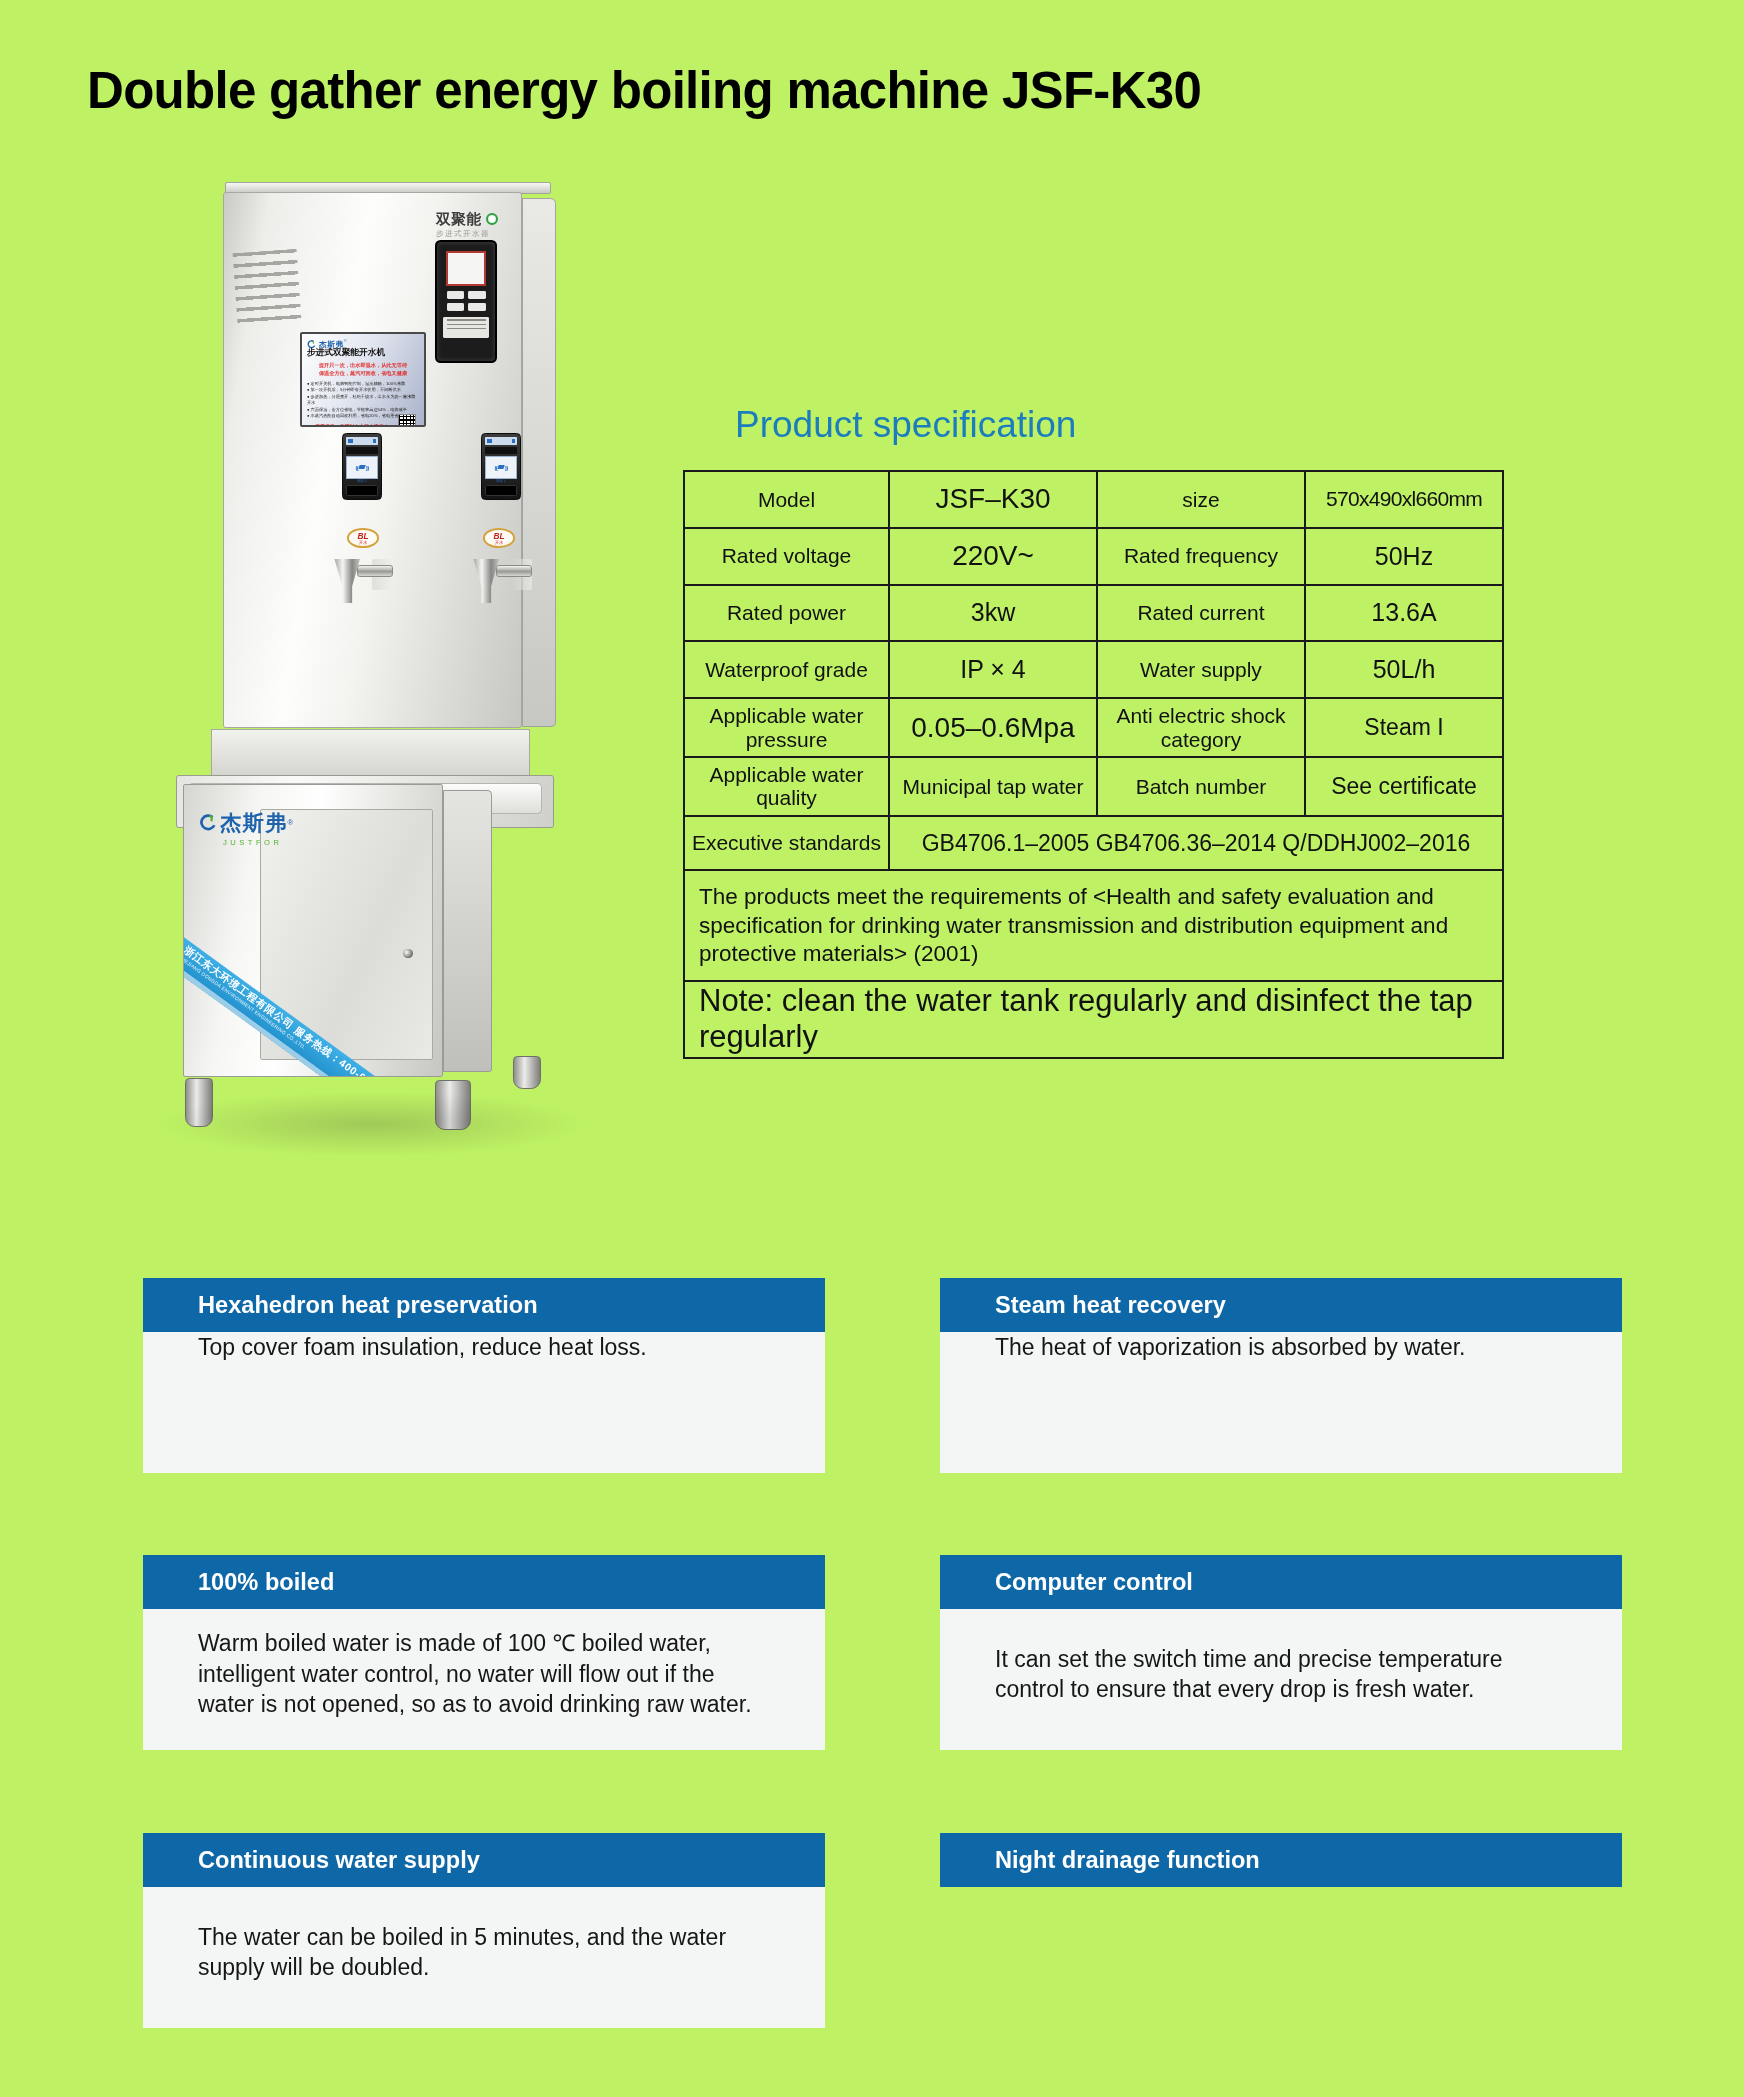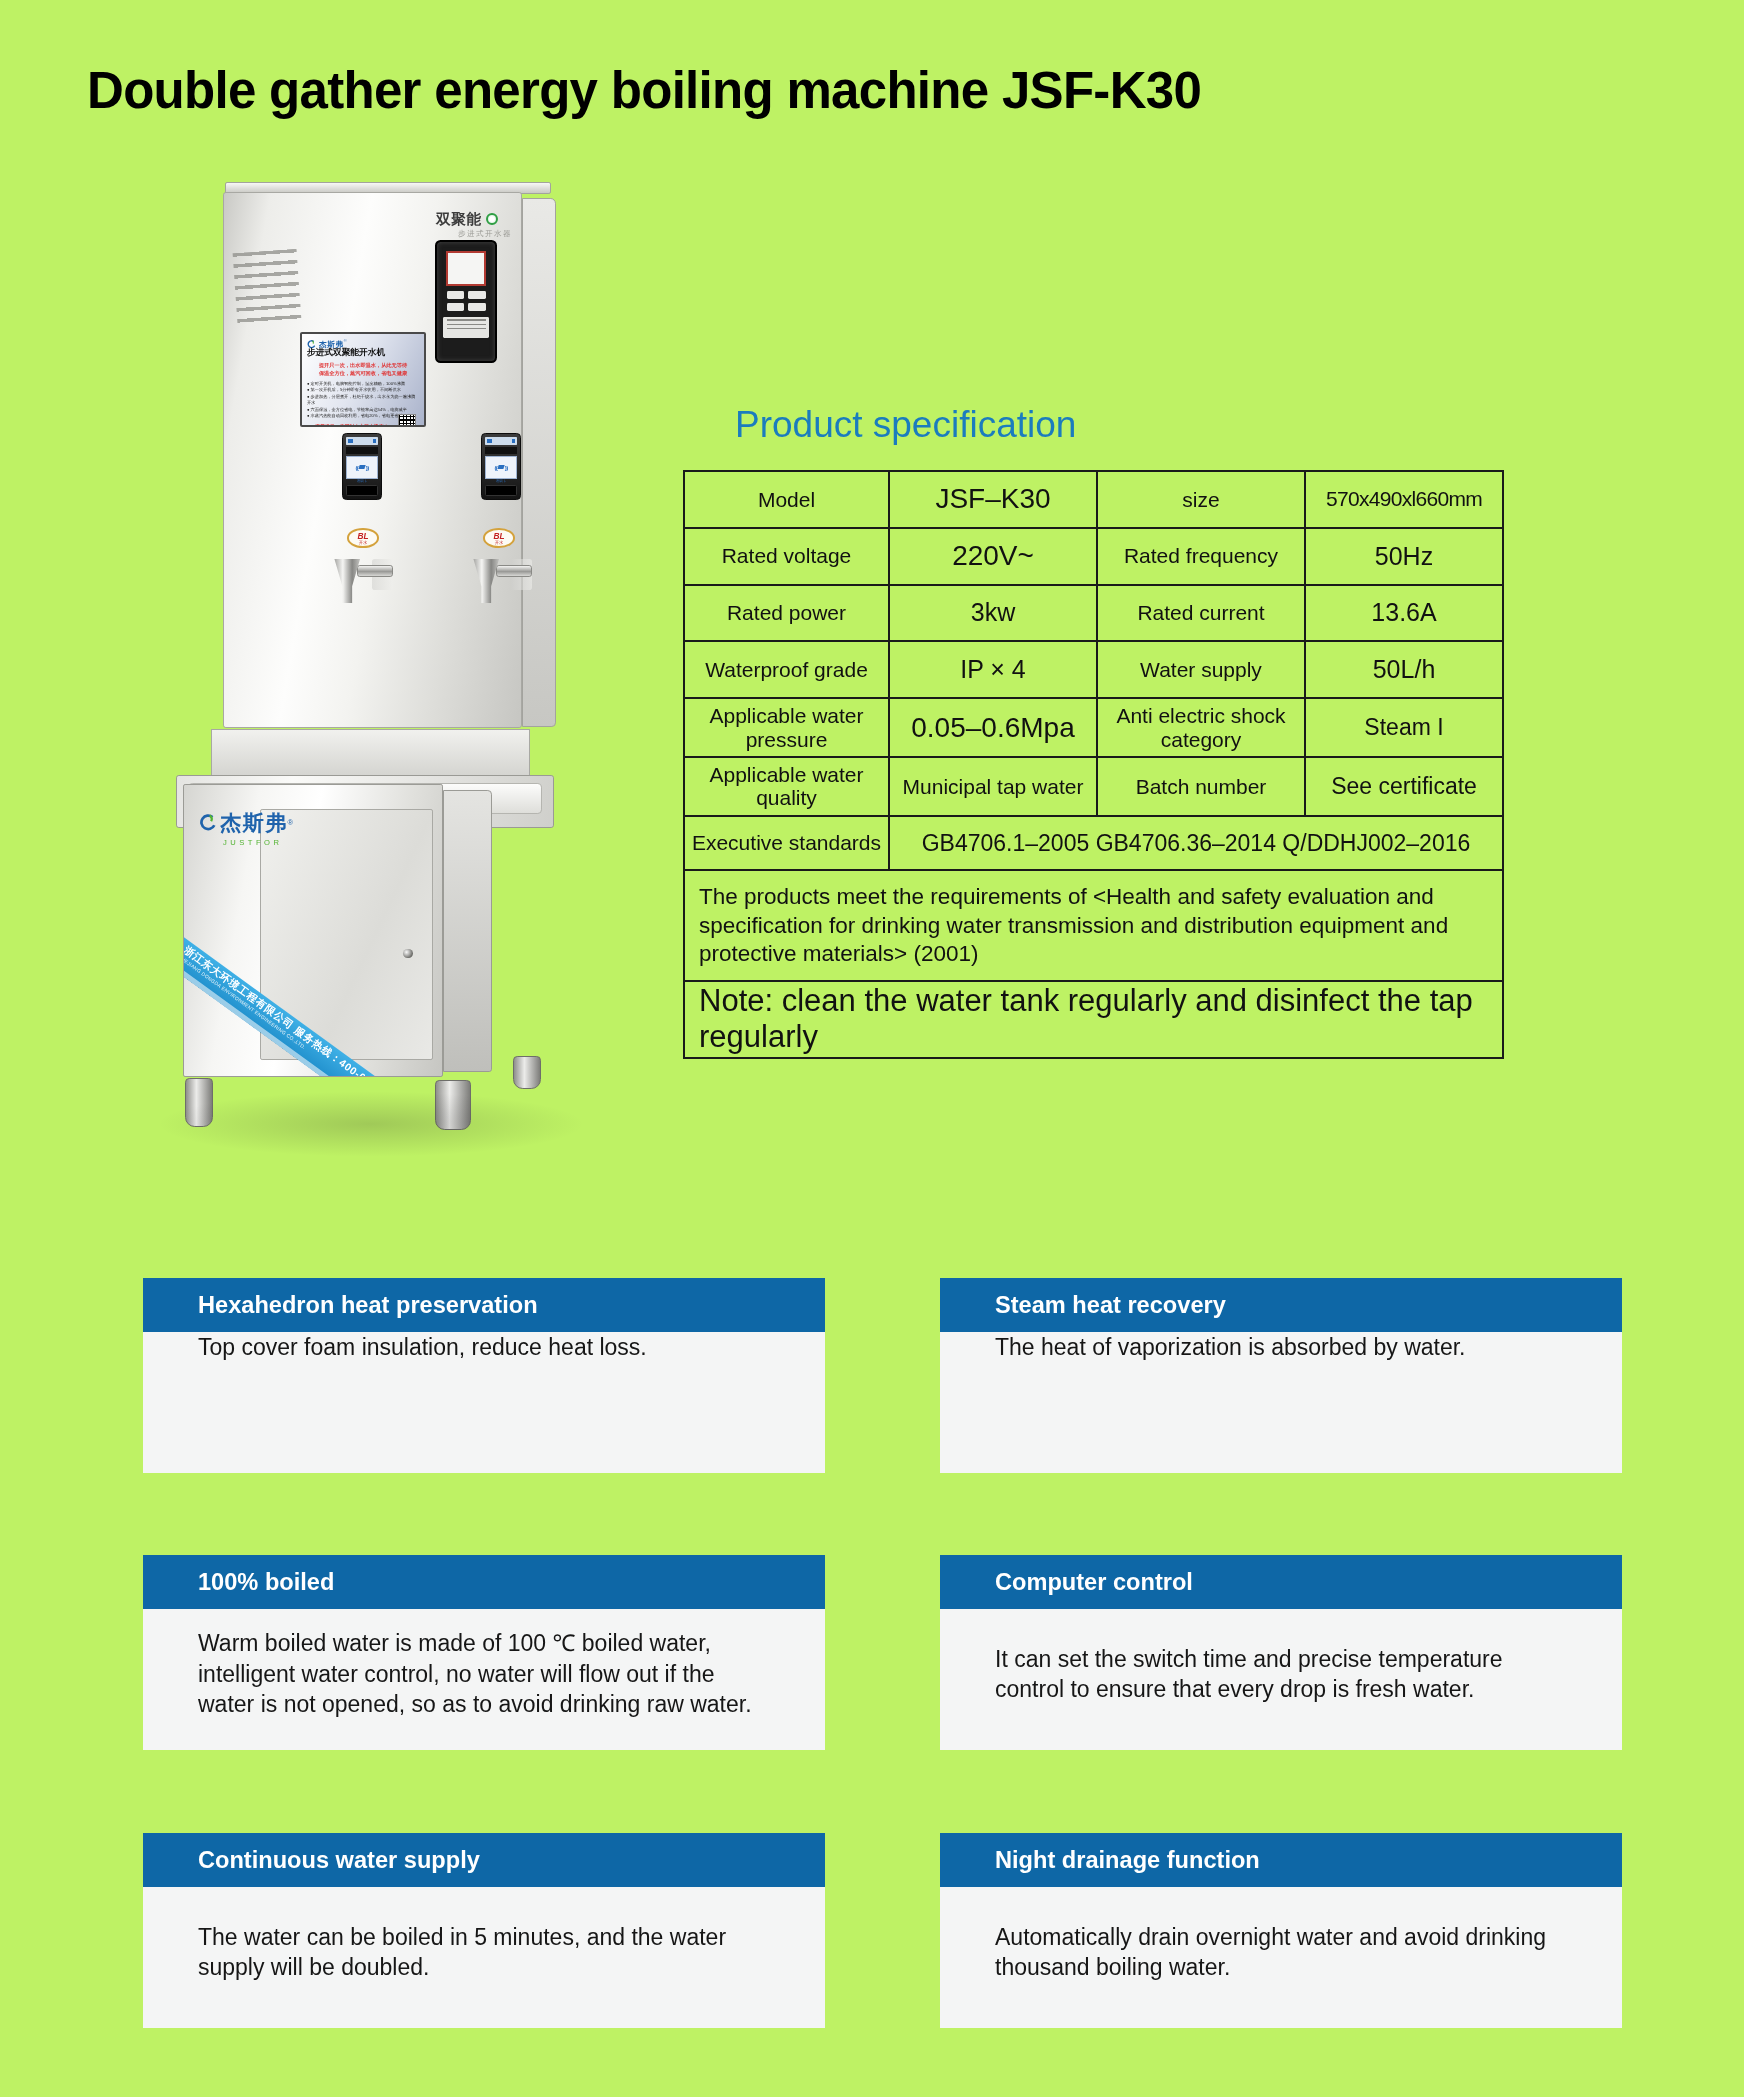--- a/index.html
+++ b/index.html
@@ -49,21 +49,21 @@
   .m-side{position:absolute;left:363px;top:21px;width:34px;height:529px;
           background:linear-gradient(180deg,#e9e9e6,#c7c7c3);border:0.7px solid #a3a39e;
           border-radius:0 5.5px 4.2px 0;}
   .m-vents{position:absolute;left:11px;top:58px;width:64px;height:71px;
            background:repeating-linear-gradient(180deg,#8e8e89 0 3.5px,rgba(0,0,0,0) 3.5px 11px);
            transform:rotate(-4deg);opacity:.75;}
   .m-brand{position:absolute;left:212px;top:16.6px;width:76px;}
   .m-brand-cn{font-size:14.6px;font-weight:bold;color:#3c3c3c;letter-spacing:0.7px;}
   .m-badge{display:inline-block;width:11.8px;height:11.8px;border:2.1px solid #2f9e44;border-radius:50%;
            vertical-align:-1.4px;margin-left:4.2px;background:radial-gradient(circle,#fff 40%,#bfe6c7 100%);}
-  .m-brand-sub{font-size:7.6px;color:#9b9b96;letter-spacing:1.4px;margin-top:0;white-space:nowrap;text-align:right;}
+  .m-brand-sub{font-size:7.6px;color:#9b9b96;letter-spacing:1.4px;margin-top:0;white-space:nowrap;}
   .m-panel{position:absolute;left:211px;top:47px;width:62px;height:123px;background:#1c1c1c;
            border:2.1px solid #000;border-radius:5.5px;box-shadow:inset 0 0 5.5px #444;}
   .p-screen{margin:8.3px auto 0;width:40px;height:35px;background:#f5f5f3;border:2.1px solid #b23a32;}
   .p-btns{margin:5.5px auto 0;width:39px;display:grid;grid-template-columns:1fr 1fr;gap:3.5px;}
   .p-btns i{display:block;height:8.3px;background:#e9e9e7;border-radius:1.4px;}
   .p-sticker{margin:5.5px auto 0;width:46px;height:21px;background:#e6e6e3;border-radius:1.4px;padding:2.8px 3.5px;}
   .p-sticker i{display:block;height:1.4px;background:#8a8a86;margin-bottom:2.8px;}
   .m-label{position:absolute;left:76px;top:139px;width:126px;height:95px;
            background:linear-gradient(115deg,#ffffff 0%,#e2e6f0 45%,#aab3cb 100%);
            border:2.8px solid #4a4a4a;border-radius:2.1px;padding:2.8px 4.9px;overflow:hidden;}
@@ -356,17 +356,16 @@
   <div class="feature" style="left:940px;top:1555px;">
     <div class="fh">Computer control</div>
     <div class="fb lines-2">It can set the switch time and precise temperature control to ensure that every drop is fresh water.</div>
   </div>
   <div class="feature" style="left:143px;top:1833px;">
     <div class="fh">Continuous water supply</div>
     <div class="fb lines-2">The water can be boiled in 5 minutes, and the water supply will be doubled.</div>
   </div>
   <div class="feature" style="left:940px;top:1833px;">
     <div class="fh">Night drainage function</div>
-    <div class="fb lines-2">Automatically drain overnight water and avoid drinking thousand boiling water.</div>
   </div>
 
 </div>
 
 
 </body></html>

